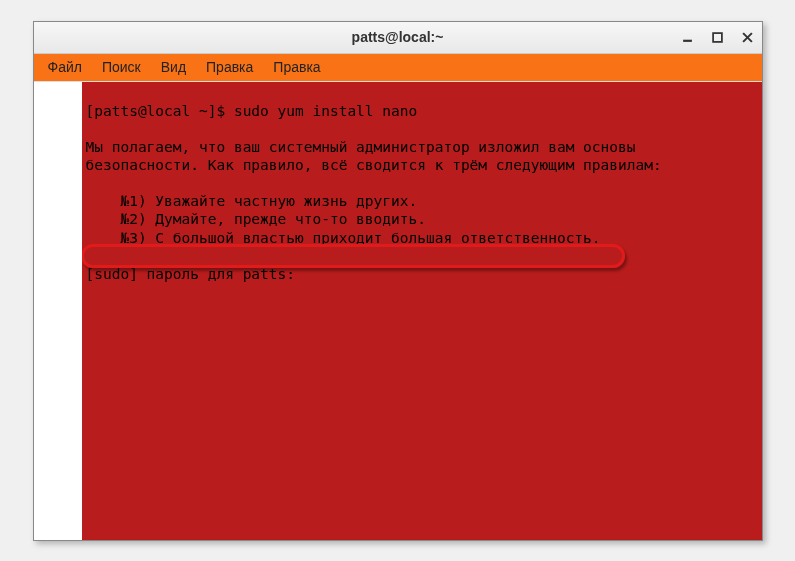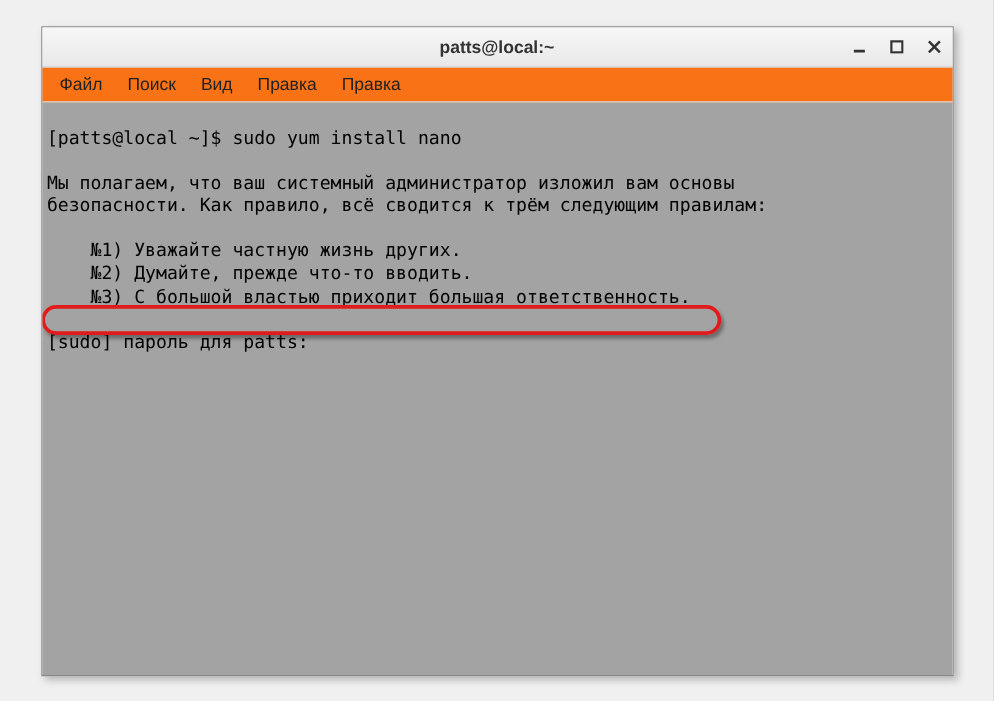--- a/index.html
+++ b/index.html
@@ -61,29 +61,30 @@
       padding: 0 4px;
       font-size: 14px;
       color: #222;
     }
     .menu-item {
       padding: 4px 10px;
       cursor: pointer;
     }
     .terminal-body {
       flex: 1;
-      background: #a3a3a3;
+      background: #b91c1c;
       font-family: "DejaVu Sans Mono", "Liberation Mono", monospace;
       font-size: 14.5px;
       line-height: 1.25;
       color: #000;
       padding: 2px 4px;
       position: relative;
       white-space: pre;
       overflow: hidden;
+      margin-left: 48px;
     }
     .term-line { white-space: pre; }
     .highlight-box {
       position: absolute;
       border: 3px solid #e11b1b;
       border-radius: 14px;
       box-shadow: 2px 3px 3px rgba(0,0,0,0.35);
       pointer-events: none;
     }
   </style>

